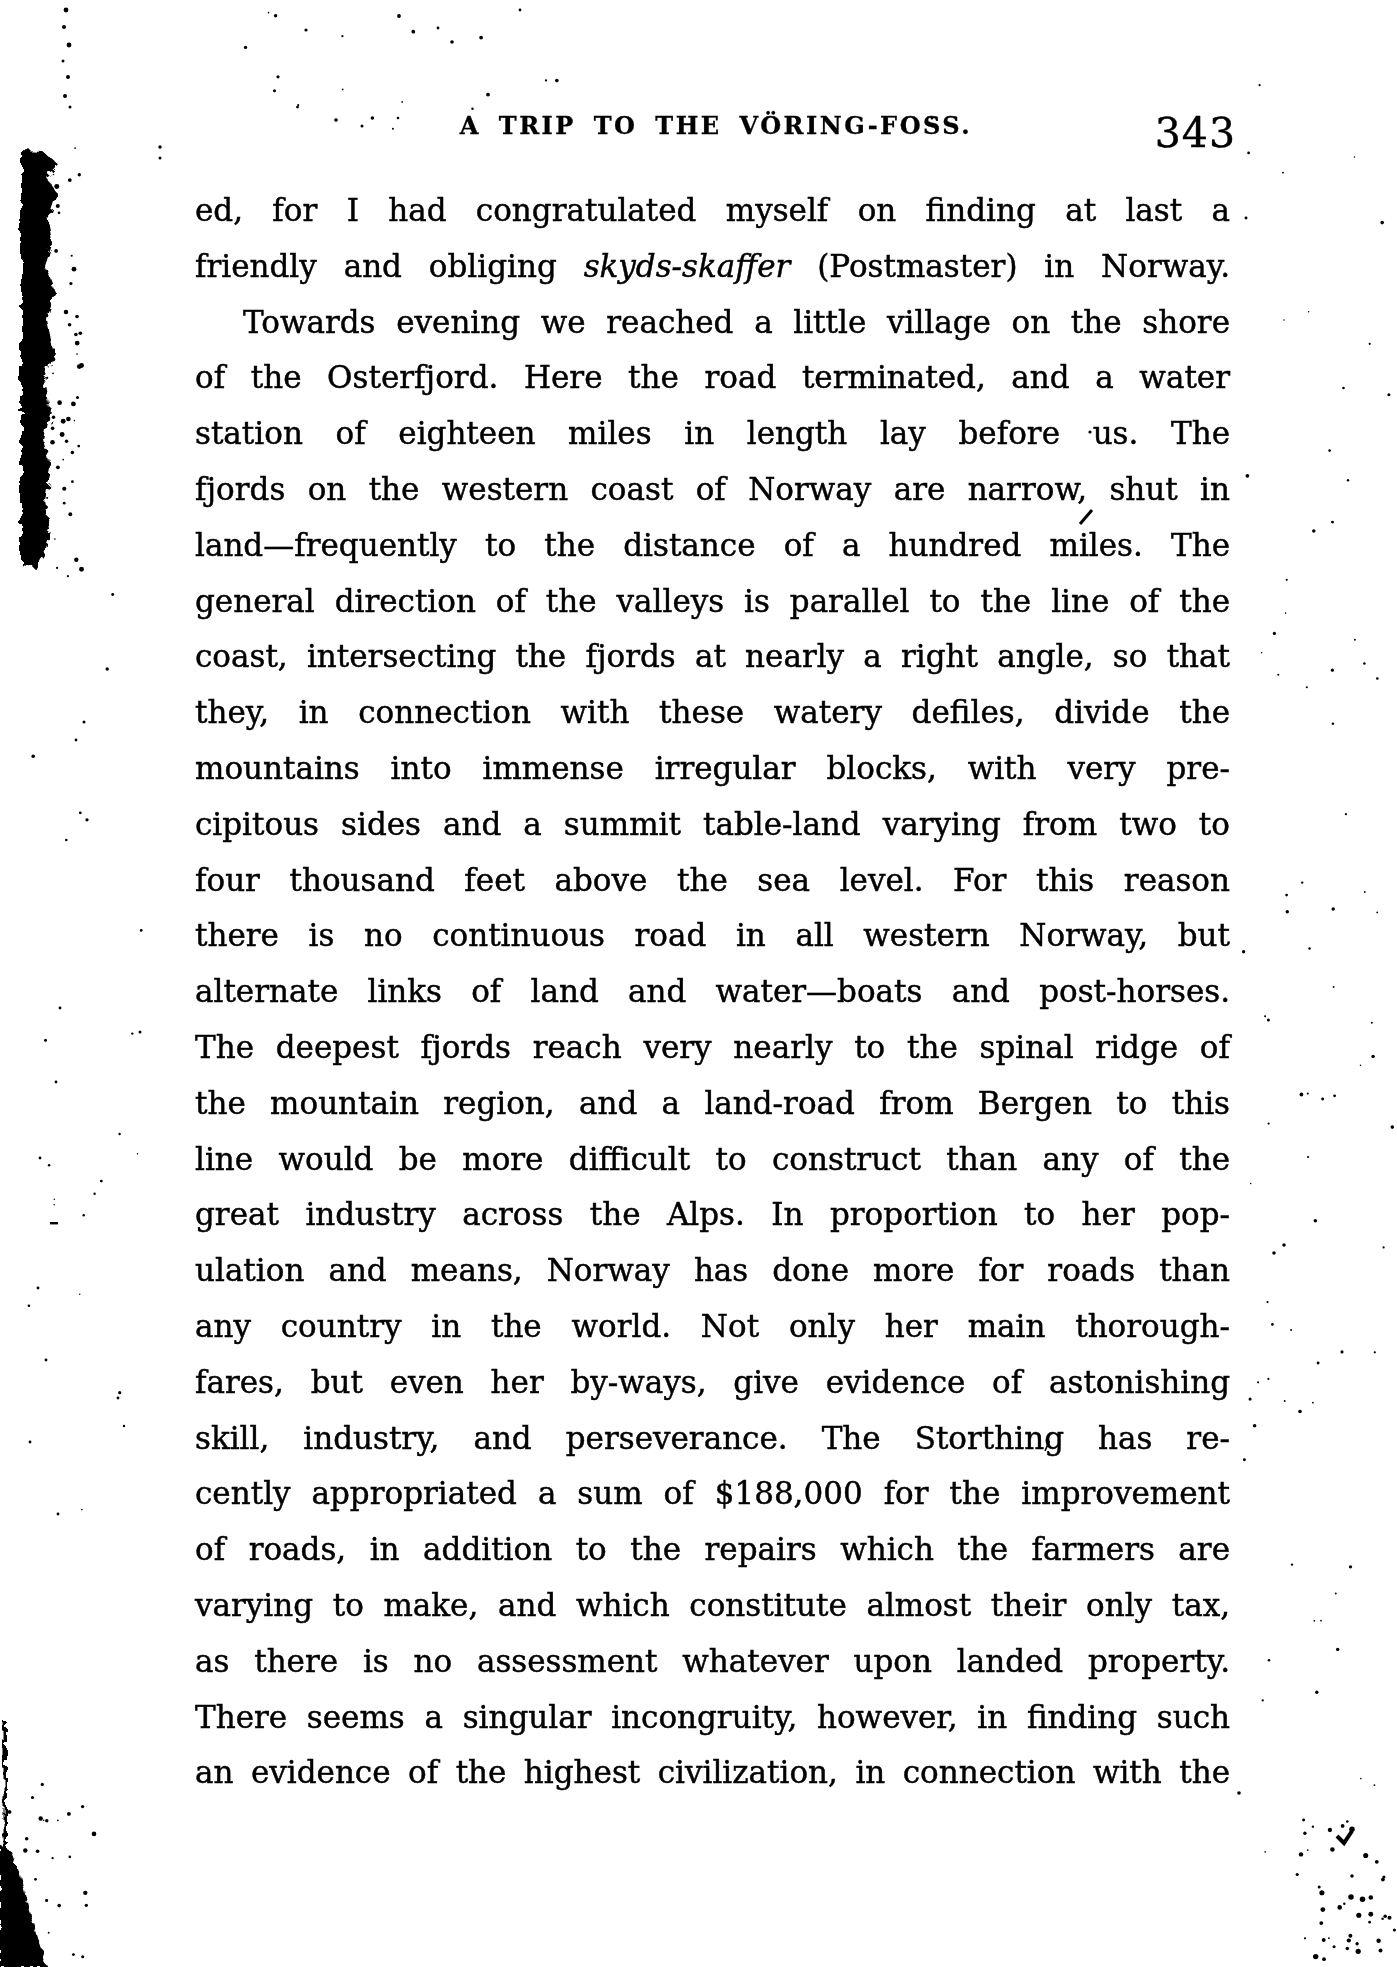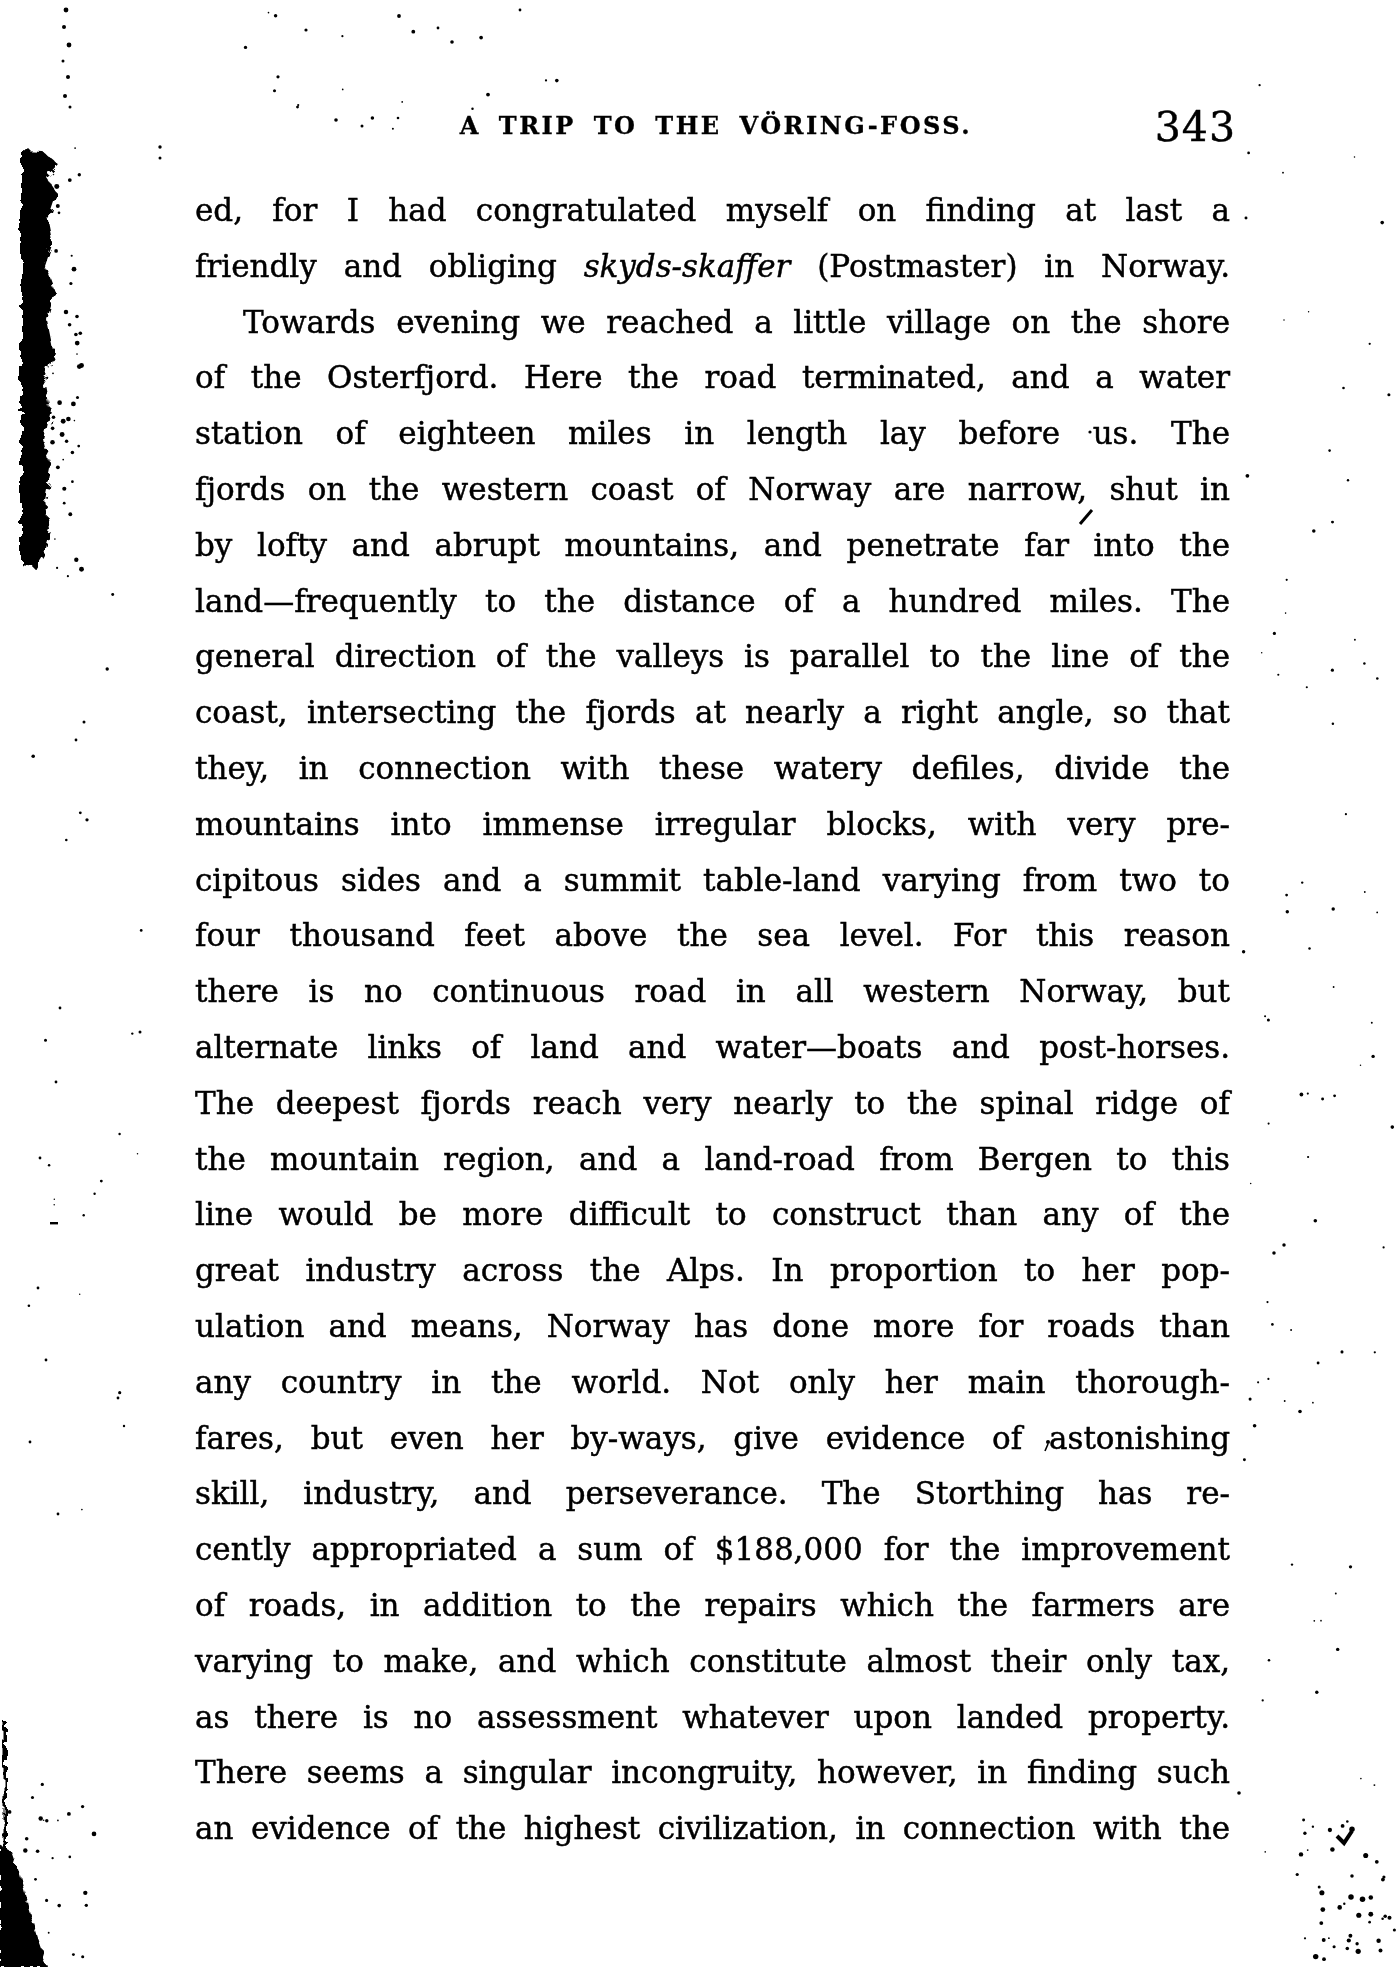--- a/index.html
+++ b/index.html
@@ -19,21 +19,21 @@
     font-size:24px;
     font-weight:bold;
     letter-spacing:2.5px;
     word-spacing:7px;
     white-space:nowrap;
     text-align:right;
     -webkit-text-stroke:0.3px #000;
   }
   #page-number{
     position:absolute;
-    right:161px;top:103px;
+    right:161px;top:109px;
     font-size:41px;
     font-weight:normal;
     letter-spacing:1px;
     -webkit-text-stroke:0.4px #000;
   }
   
   #body-text{
     position:absolute;
     left:195px;top:183px;
     width:1035px;
@@ -67,21 +67,20 @@
 
   <div id="page-number">343</div>
 
   <div id="body-text">
       <div class="line"><span>ed, for I had congratulated myself on finding at last a</span></div>
       <div class="line"><span>friendly and obliging </span><i>skyds-skaffer</i><span> (Postmaster) in Norway.</span></div>
       <div class="line indent"><span>Towards evening we reached a little village on the shore</span></div>
       <div class="line"><span>of the Osterfjord.  Here the road terminated, and a water</span></div>
       <div class="line"><span>station of eighteen miles in length lay before us.  The</span></div>
       <div class="line"><span>fjords on the western coast of Norway are narrow, shut in</span></div>
-      <div class="line"><span>by lofty and abrupt mountains, and penetrate far into the</span></div>
       <div class="line"><span>land—frequently to the distance of a hundred miles.  The</span></div>
       <div class="line"><span>general direction of the valleys is parallel to the line of the</span></div>
       <div class="line"><span>coast, intersecting the fjords at nearly a right angle, so that</span></div>
       <div class="line"><span>they, in connection with these watery defiles, divide the</span></div>
       <div class="line"><span>mountains into immense irregular blocks, with very pre-</span></div>
       <div class="line"><span>cipitous sides and a summit table-land varying from two to</span></div>
       <div class="line"><span>four thousand feet above the sea level.  For this reason</span></div>
       <div class="line"><span>there is no continuous road in all western Norway, but</span></div>
       <div class="line"><span>alternate links of land and water—boats and post-horses.</span></div>
       <div class="line"><span>The deepest fjords reach very nearly to the spinal ridge of</span></div>

